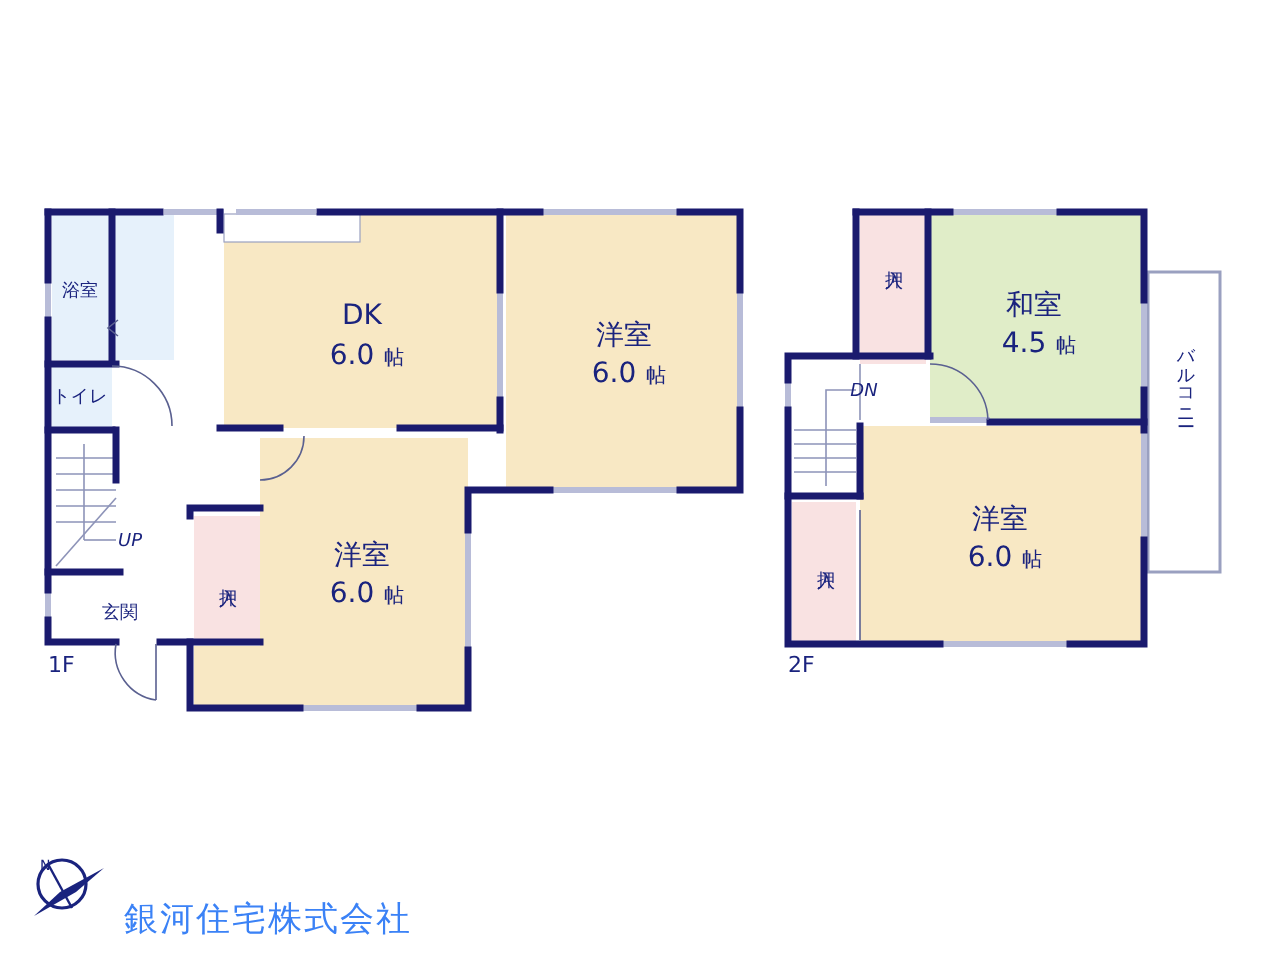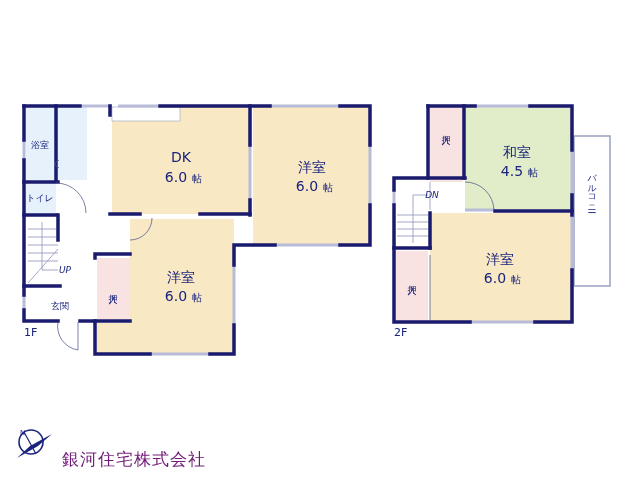--- a/index.html
+++ b/index.html
@@ -1,21 +1,21 @@
 <!DOCTYPE html>
 <html><head>
 <meta charset="utf-8">
 <style>
   html,body{margin:0;padding:0;background:#ffffff;}
   body{width:640px;height:480px;position:relative;overflow:hidden;font-family:"DejaVu Sans","Liberation Sans",sans-serif;}
   #plan{position:absolute;left:0;top:0;}
   .room-label{font-family:"DejaVu Sans",sans-serif;fill:#1a237e;text-anchor:middle;}
   .small-label{font-family:"DejaVu Sans",sans-serif;fill:#1a237e;text-anchor:middle;font-size:9px;}
   .floor-label{font-family:"DejaVu Sans",sans-serif;fill:#1a237e;font-size:11px;}
-  .company{position:absolute;left:62px;top:448px;font-size:17px;letter-spacing:1px;color:#701a75;font-family:"DejaVu Sans",sans-serif;}
+  .company{position:absolute;left:62px;top:448px;font-size:17px;letter-spacing:1px;color:#3b82f6;font-family:"DejaVu Sans",sans-serif;}
 </style>
 </head>
 <body>
 
 <svg id="plan" width="640" height="480" viewBox="0 0 640 480">
 
   <g>
 
     <rect x="26" y="107" width="30" height="73" fill="#e6f1fb"></rect>
     <rect x="56" y="107" width="31" height="73" fill="#e6f1fb"></rect>

